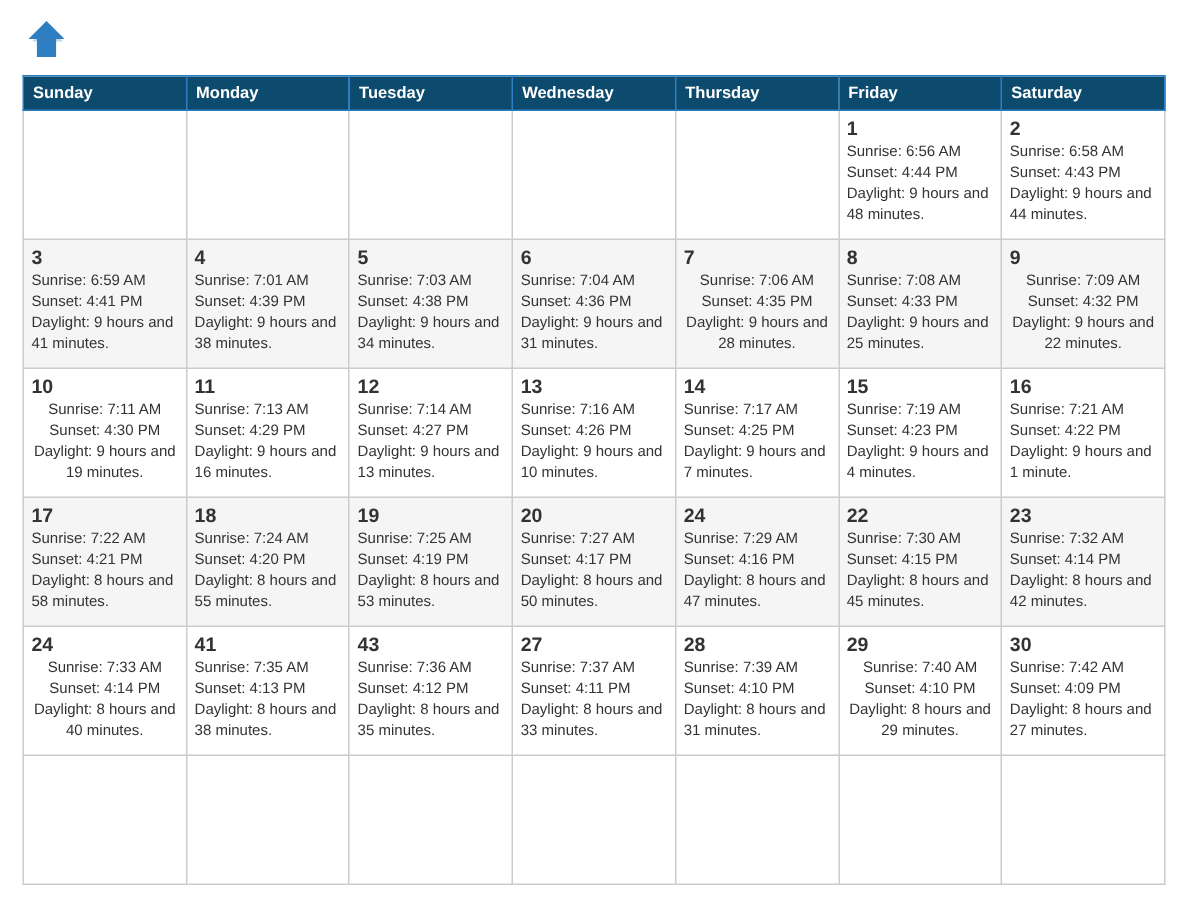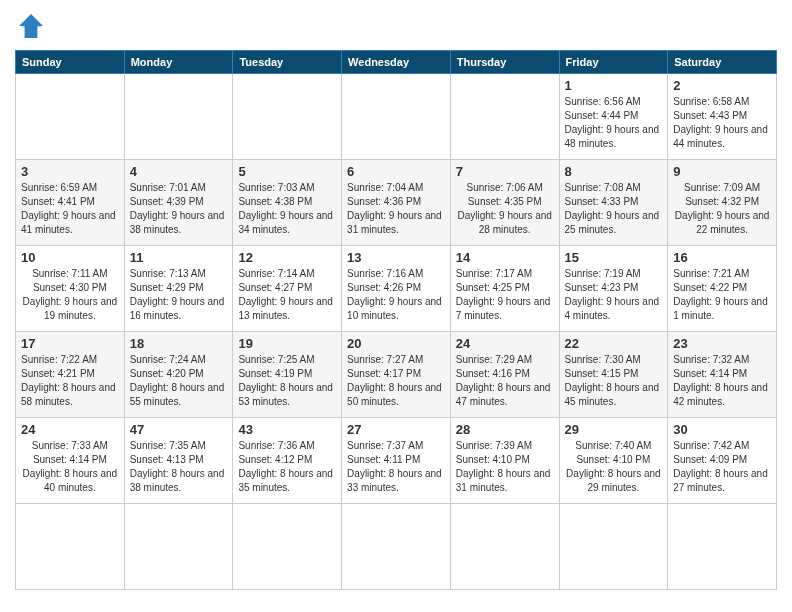--- a/index.html
+++ b/index.html
@@ -202,21 +202,21 @@
           </td>
         </tr>
         <tr>
           <td>
             <span class="day-num">24</span>
             <div class="day-info" style="white-space: pre-line; text-align: center;">Sunrise: 7:33 AM
 Sunset: 4:14 PM
 Daylight: 8 hours and 40 minutes.</div>
           </td>
           <td>
-            <span class="day-num">47</span>
+            <span class="day-num">41</span>
             <div class="day-info" style="white-space: pre-line;">Sunrise: 7:35 AM
 Sunset: 4:13 PM
 Daylight: 8 hours and 38 minutes.</div>
           </td>
           <td>
             <span class="day-num">43</span>
             <div class="day-info" style="white-space: pre-line;">Sunrise: 7:36 AM
 Sunset: 4:12 PM
 Daylight: 8 hours and 35 minutes.</div>
           </td>

